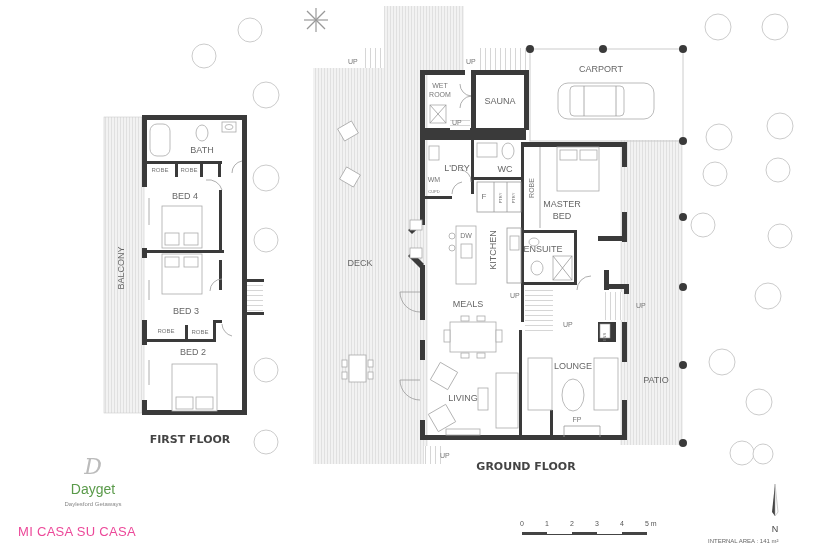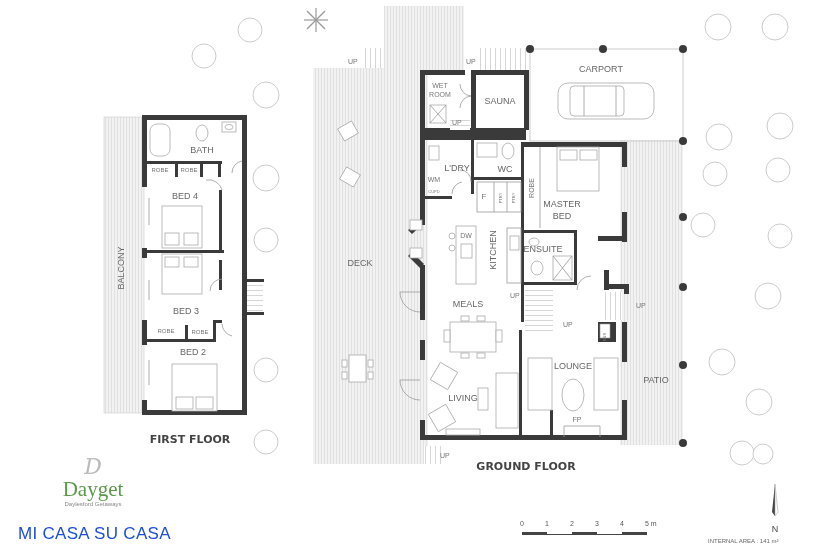--- a/index.html
+++ b/index.html
@@ -9,23 +9,23 @@
   .lbl-sm { font-family:"Liberation Sans", sans-serif; fill:#777; font-size:6px; text-anchor:middle; }
   .lbl-up { font-family:"Liberation Sans", sans-serif; fill:#777; font-size:7px; }
   .floor-title { font-family:"DejaVu Sans", sans-serif; font-weight:bold; fill:#444; font-size:11px; text-anchor:middle; }
   .wall { fill:#3a3a3a; }
   .thin { stroke:#999; stroke-width:0.8; fill:none; }
   .furn { stroke:#aaa; stroke-width:0.8; fill:#fff; }
   .tree { stroke:#ccc; stroke-width:1; fill:#fff; }
   .post { fill:#3a3a3a; }
   .brand { position:absolute; left:38px; top:456px; width:110px; text-align:center; }
   .brand-mark { font-family:"DejaVu Serif", serif; font-style:italic; font-size:22px; color:#bbb; line-height:22px; }
-  .brand-name { font-family:Liberation Serif, serif; font-size:21px; color:#5a9a4a; line-height:22px; }
+  .brand-name { font-family:Liberation Sans, sans-serif; font-size:14px; color:#5a9a4a; line-height:22px; }
   .brand-tag { font-family:"Liberation Sans", sans-serif; font-size:6px; color:#888; line-height:8px; }
-  .property { position:absolute; left:18px; top:524px; font-family:"Liberation Sans", sans-serif; font-size:17px; color:#1d4ed8; letter-spacing:0.3px; }
+  .property { position:absolute; left:18px; top:524px; font-family:"Liberation Sans", sans-serif; font-size:13px; color:#ec4899; letter-spacing:0.3px; }
   .scale { position:absolute; left:520px; top:520px; width:140px; height:30px; }
   .scale-tick { position:absolute; top:0; font-size:7px; color:#555; font-family:"Liberation Sans", sans-serif; }
   .scale-bar { position:absolute; top:12px; height:3px; }
   .north { position:absolute; left:760px; top:484px; width:30px; text-align:center; }
   .north-letter { font-family:"Liberation Sans", sans-serif; font-size:9px; color:#444; }
   .area { position:absolute; left:708px; top:538px; font-family:"Liberation Sans", sans-serif; font-size:6px; color:#666; }
 </style>
 </head>
 <body>
 

